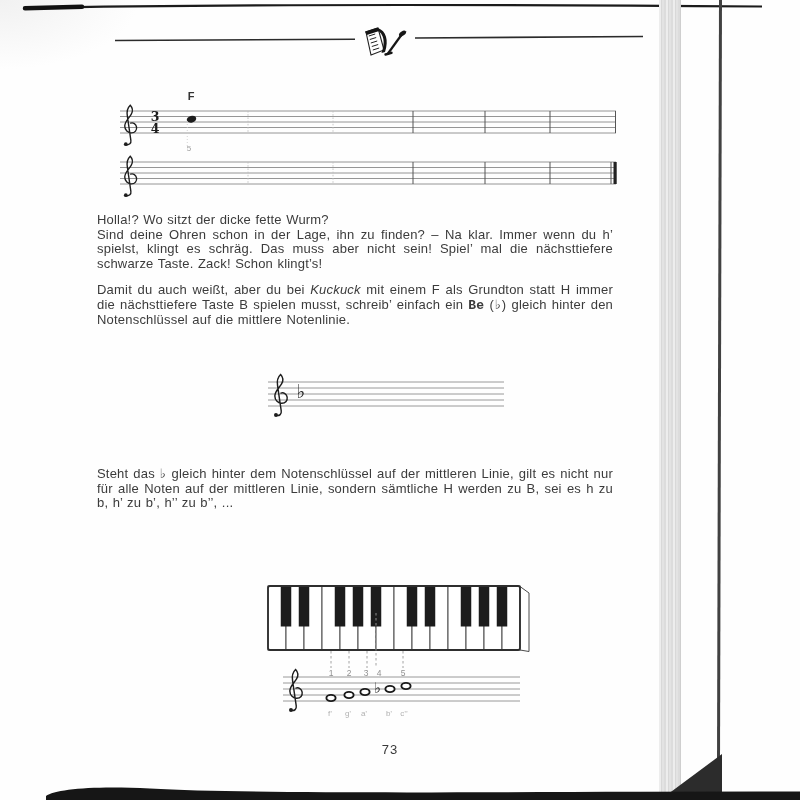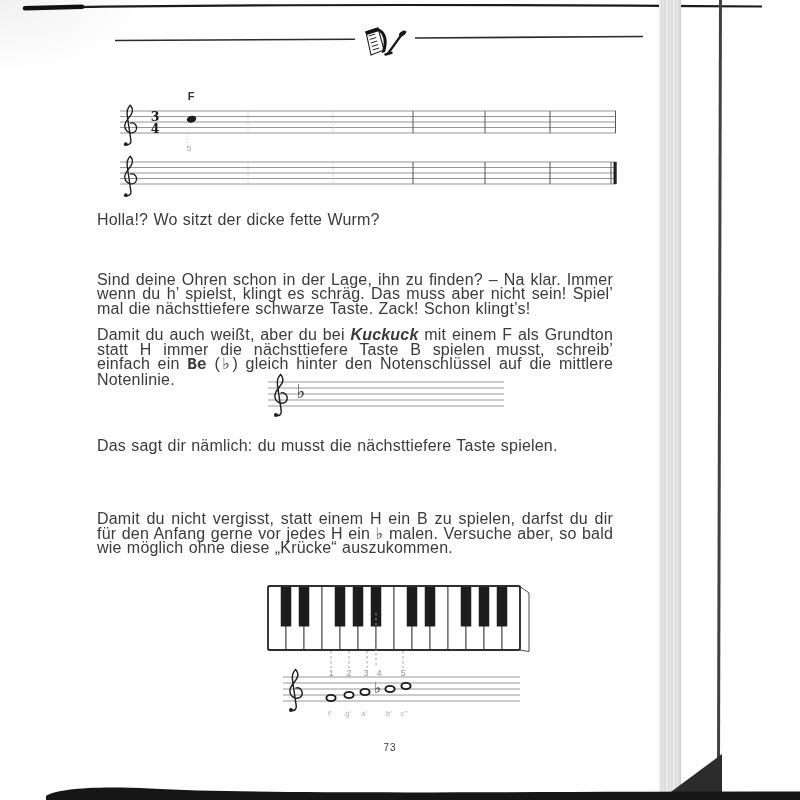--- a/index.html
+++ b/index.html
@@ -1,31 +1,31 @@
 <!DOCTYPE html>
 <html><head>
 <meta charset="utf-8">
 <style>
   html,body{margin:0;padding:0;background:#fff;}
   #stage{position:relative;width:800px;height:800px;background:#fefefe;overflow:hidden;
          font-family:"Liberation Sans","DejaVu Sans",sans-serif;}
   .abs{position:absolute;}
-  .txt{color:#3b3b3b;font-size:16px;line-height:14.5px;letter-spacing:.2px;word-spacing:.6px;}
-  .just{text-align:justify;margin-top:45px;}
+  .txt{color:#3b3b3b;font-size:13px;line-height:14.5px;letter-spacing:.2px;word-spacing:.6px;}
+  .just{text-align:justify;}
   p{margin:0;}
   .b{font-weight:bold;font-family:Liberation Mono, monospace;}
-  .bi{font-weight:bold;font-style:italic;}
+  .bi{font-weight:normal;font-style:italic;}
   #edge-strip{left:659px;top:0;width:21px;height:800px;
     background:repeating-linear-gradient(90deg,#ededed 0 2px,#d8d8d8 2px 3px,#e3e3e3 3px 5px,#dcdcdc 5px 7px);
     border-right:1px solid #cfcfcf;}
   #cover-line{left:719px;top:0;width:3px;height:800px;background:#414141;transform:rotate(.15deg);transform-origin:top;}
   #corner-shade{left:0;top:0;width:140px;height:70px;
     background:radial-gradient(ellipse at 0 0,#f1f1f1 0,rgba(255,255,255,0) 70%);}
   #page-number{left:366px;top:742px;width:48px;text-align:center;color:#3a3a3a;
-    font-size:10px;letter-spacing:1px;}
+    font-size:13px;letter-spacing:1px;}
   svg text{font-family:"Liberation Sans","DejaVu Sans",sans-serif;}
   .mus{font-family:"DejaVu Sans",sans-serif;}
 </style>
 </head>
 <body>
 
 <div id="stage">
 
   <div id="corner-shade" class="abs"></div>
 
@@ -154,26 +154,23 @@
 
   <div class="abs txt" style="left:97px;top:213px;width:516px">
     <p>Holla!? Wo sitzt der dicke fette Wurm?</p>
     <p class="just">Sind deine Ohren schon in der Lage, ihn zu finden? – Na klar. Immer wenn du h’ spielst, klingt es schräg. Das muss aber nicht sein! Spiel’ mal die nächsttiefere schwarze Taste. Zack! Schon klingt’s!</p>
   </div>
 
   <div class="abs txt" style="left:97px;top:283px;width:516px">
     <p class="just"><span>Damit du auch weißt, aber du bei </span><span class="bi">Kuckuck</span><span> mit einem F als Grundton statt H immer die nächsttiefere Taste B spielen musst, schreib’ einfach ein </span><span class="b">Be</span><span> (♭) gleich hinter den Notenschlüssel auf die mittlere Notenlinie.</span></p>
   </div>
 
-  <div class="abs txt" style="left:97px;top:439px;width:516px">
-    <p>Das sagt dir nämlich: du musst die nächsttiefere Taste spielen.</p>
-  </div>
 
   <div class="abs txt" style="left:97px;top:467px;width:516px">
-    <p class="just">Damit du nicht vergisst, statt einem H ein B zu spielen, darfst du dir für den Anfang gerne vor jedes H ein ♭ malen. Versuche aber, so bald wie möglich ohne diese „Krücke“ auszukommen.</p>
+    <p class="just">Steht das ♭ gleich hinter dem Notenschlüssel auf der mittleren Linie, gilt es nicht nur für alle Noten auf der mittleren Linie, sondern sämtliche H werden zu B, sei es h zu b, h’ zu b’, h’’ zu b’’, ...</p>
   </div>
 
   <div id="page-number" class="abs">73</div>
 
   <div id="edge-strip" class="abs"></div>
   <div id="cover-line" class="abs"></div>
 
   <svg class="abs" style="left:0;top:740px" width="800" height="60">
     <polygon points="660,60 722,14 722,60" fill="#2c2c2c"></polygon>
     <path d="M46 56 C 55 49 95 45.5 150 48.5 C 240 53.5 420 52.5 640 51.8 L 800 51.5 L 800 60 L 46 60 Z" fill="#161616"></path>

